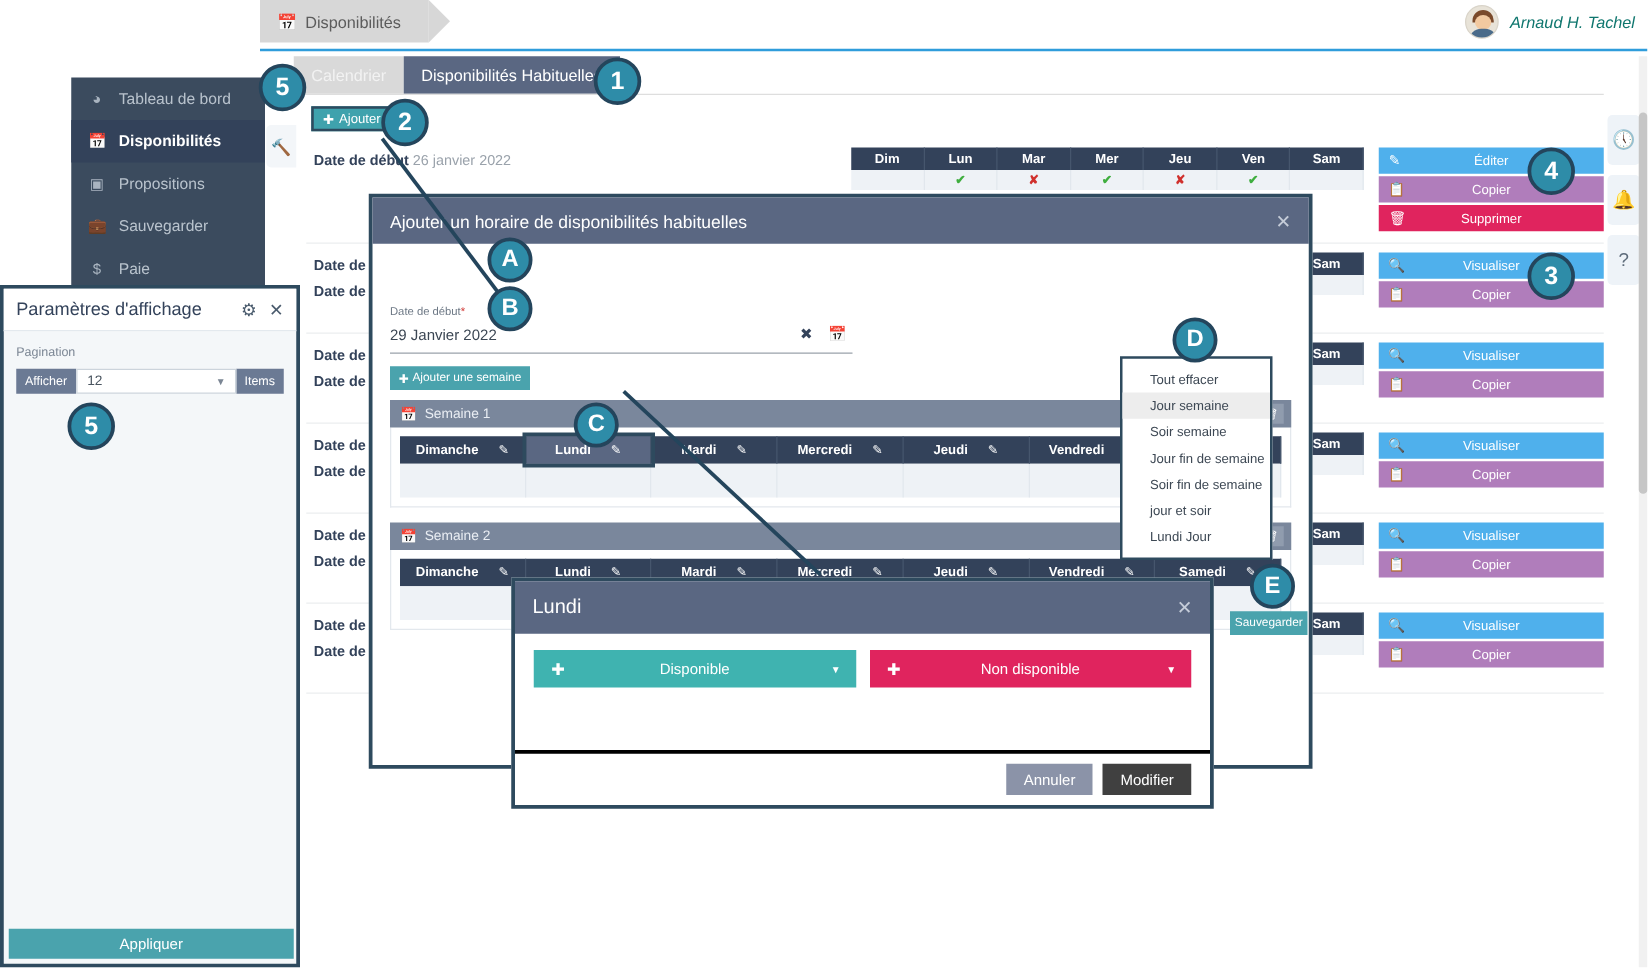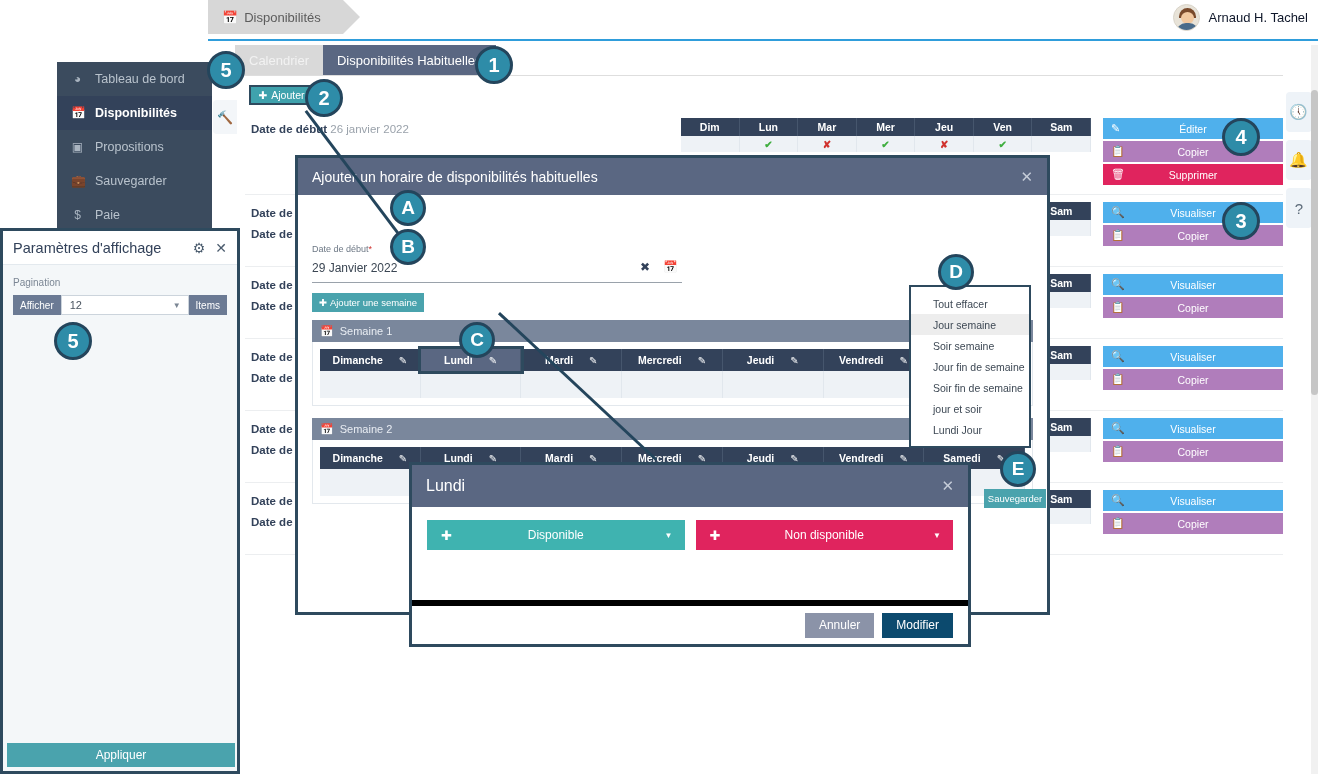--- a/index.html
+++ b/index.html
@@ -24,21 +24,21 @@
      background:#d7d7d7; color:#5c5c5c; font-size:13px; display:flex; align-items:center; gap:6px; }
   .crumb:after { content:""; position:absolute; right:-17px; top:0; width:0; height:0;
      border-top:17px solid transparent; border-bottom:17px solid transparent; border-left:17px solid #d7d7d7; }
 
   .user-area { position:absolute; right:10px; top:4px; display:flex; align-items:center; gap:9px; }
   .avatar { width:27px; height:27px; border-radius:50%; background:#e8e3d8; position:relative; overflow:hidden;
      border:1px solid #d9d4c9; }
   .avatar .hair { position:absolute; left:5px; top:3px; width:17px; height:10px; border-radius:9px 9px 0 0; background:#7a4a2b; }
   .avatar .face { position:absolute; left:7px; top:7px; width:13px; height:12px; border-radius:50%; background:#f2c9a0; }
   .avatar .body { position:absolute; left:2px; top:18px; width:23px; height:10px; border-radius:11px 11px 0 0; background:#4a6b8a; }
-  .user-name { font-size:13px; color:#0f172a; }
+  .user-name { font-size:13px; color:#0f766e;font-style:italic; }
 
   .topline { position:absolute; left:208px; top:39px; width:1110px; height:2px; background:#2f9ddb; }
 
   
   .leftnav { position:absolute; left:57px; top:62px; width:155px; height:170px; background:#3b4b5e; }
   .nav-item { height:34px; display:flex; align-items:center; gap:11px; padding-left:14px;
      color:#b9c3cd; font-size:12.5px; }
   .nav-item.active { background:#33425a; color:#fff; font-weight:bold; }
   .nav-ico { width:13px; font-size:12px; color:#a9b4c0; text-align:center; }
   .nav-item.active .nav-ico { color:#fff; }
@@ -137,21 +137,21 @@
   .wk-table .wk-hdr { display:flex; height:22px; background:#33425a; }
   .wk-table .wk-hdr div { flex:1; color:#fff; font-size:10.5px; font-weight:bold;
       display:flex; align-items:center; justify-content:center; gap:16px; border-right:1px solid #46566d; position:relative; }
   .wk-table .wk-hdr div .pen { font-size:10px; font-weight:normal; }
   .wk-table .wk-bdy { display:flex; height:27px; background:#eef2f6; }
   .wk-table .wk-bdy div { flex:1; border-right:1px solid #e1e7ed; }
   .cell-hl { outline:3px solid #2e4a5e; background:#5a6782 !important; z-index:3; }
 
   
   .dropdown { position:absolute; left:896px; top:285px; width:122px; background:#fff;
-      border:2px solid #2e4a5e; padding:6px 0; z-index:20;margin-left:13px; }
+      border:2px solid #2e4a5e; padding:6px 0; z-index:20; }
   .dd-item { height:21px; display:flex; align-items:center; padding-left:22px; font-size:10.5px; color:#3d4854; }
   .dd-item.sel { background:#ededed; }
 
   
   .save-btn { position:absolute; left:984px; top:489px; width:62px; height:19px; background:#4aa3ad;
       color:#fff; font-size:9.5px; display:flex; align-items:center; justify-content:center; z-index:22; }
 
   
   .lundi { position:absolute; left:409px; top:462px; width:562px; height:185px; background:#fff;
       border:3px solid #2e4a5e; z-index:25; }
@@ -159,25 +159,25 @@
   .lundi-title { flex:1; color:#fff; font-size:16px; }
   .lundi-bd { padding:13px 15px 0 15px; }
   .ldrow { display:flex; gap:11px; }
   .ldbtn { flex:1; height:30px; display:flex; align-items:center; position:relative;
       color:#fff; font-size:12px; justify-content:center; }
   .ldbtn.avail { background:#3fb3b0; }
   .ldbtn.navail { background:#e0245e; }
   .ldbtn .plus { position:absolute; left:14px; font-size:13px; }
   .ldbtn .caret { position:absolute; right:12px; font-size:8px; }
   .ld-hint { text-align:center; font-size:10.5px; color:#5b6673; margin-top:21px; }
-  .ld-foot { position:absolute; left:0; right:0; bottom:0; height:44px; border-top:6px solid #000000;
+  .ld-foot { position:absolute; left:0; right:0; bottom:0; height:44px; border-top:3px solid #000000;
       display:flex; align-items:center; justify-content:flex-end; gap:8px; padding-right:15px; }
   .ld-foot .b { height:25px; padding:0 14px; display:flex; align-items:center; color:#fff; font-size:12px; }
   .ld-foot .cancel { background:#8b93a8; }
-  .ld-foot .ok { background:#0c4a6e; }
+  .ld-foot .ok { background:#404040; }
 
   
   .badge { position:absolute; border-radius:50%; background:#2e8ca8; border:3px solid #24455c;
       color:#fff; display:flex; align-items:center; justify-content:center; font-weight:bold; z-index:40; }
   .badge.num { width:38px; height:38px; font-size:20px; }
   .badge.ltr { width:36px; height:36px; font-size:19px; }
   .leader { position:absolute; background:#24455c; transform-origin:0 0; z-index:5; }
 </style>
 </head>
 <body>

